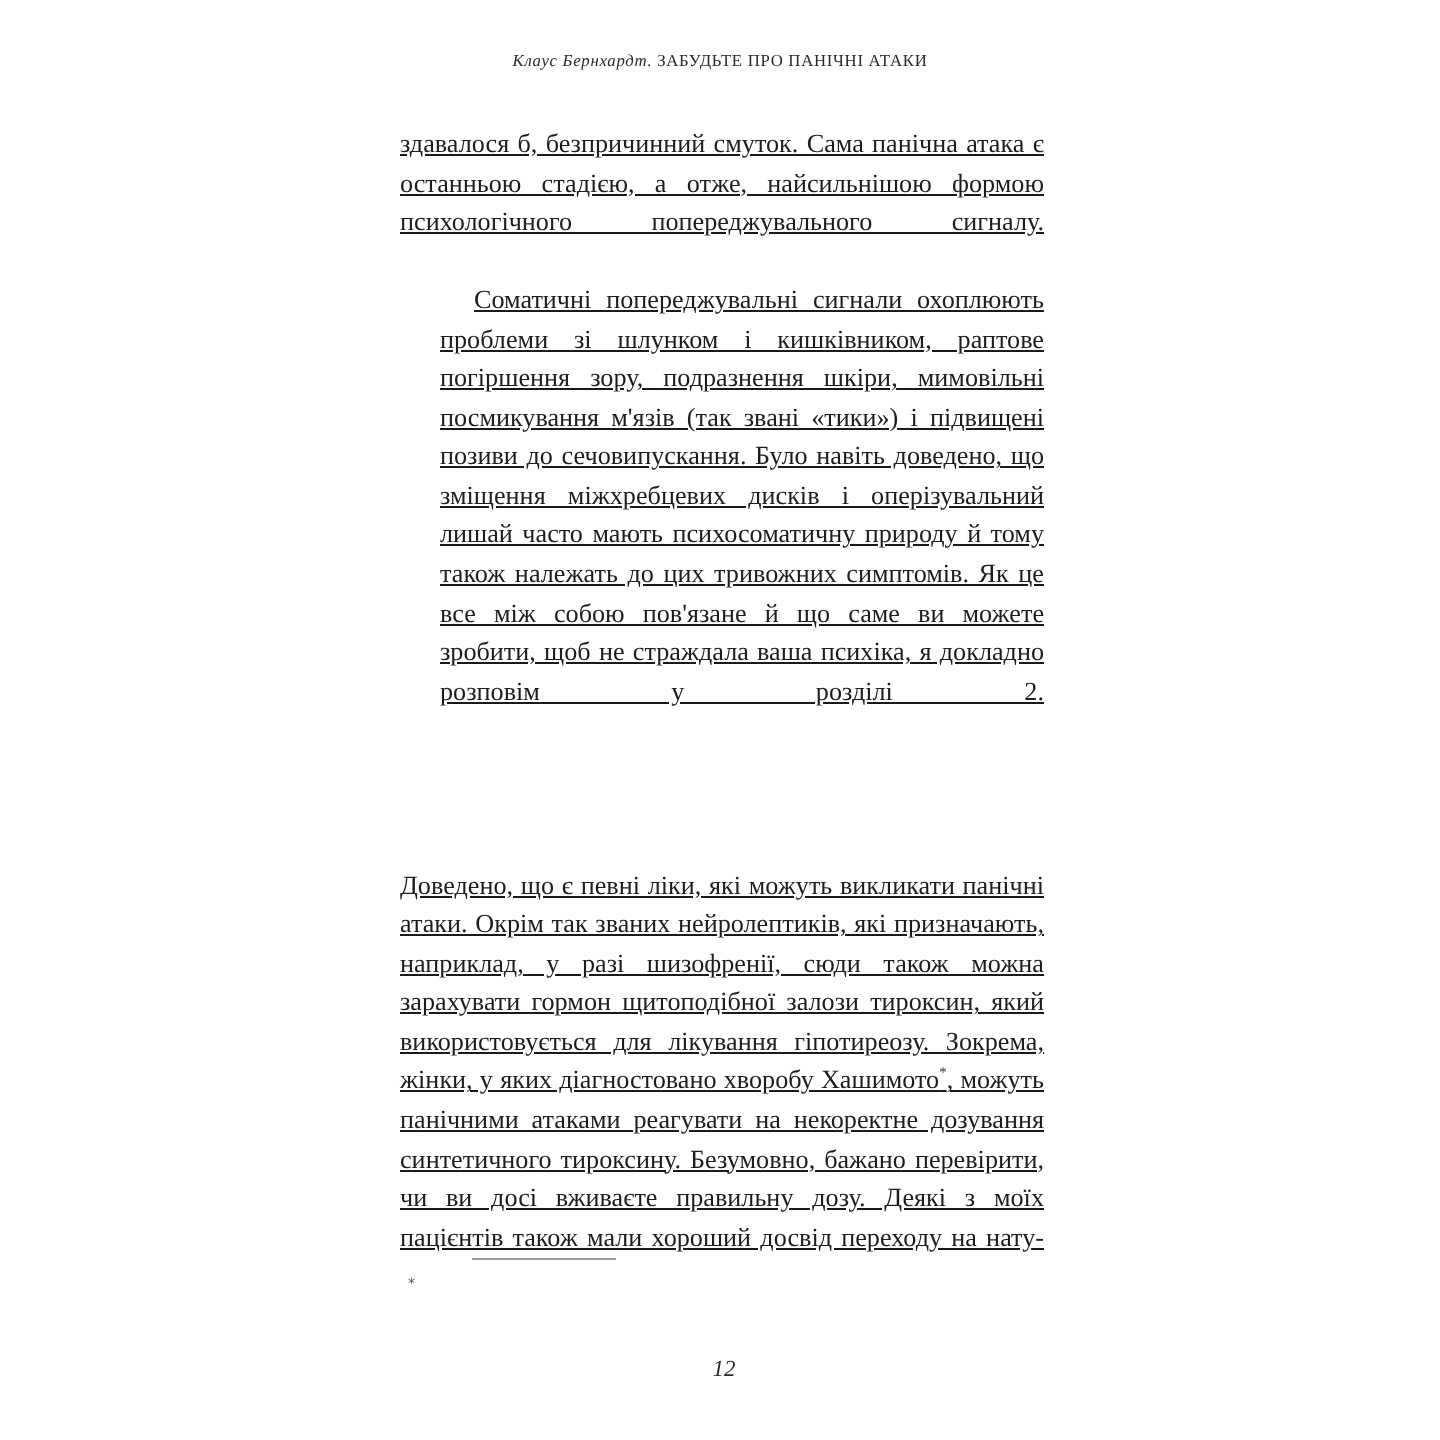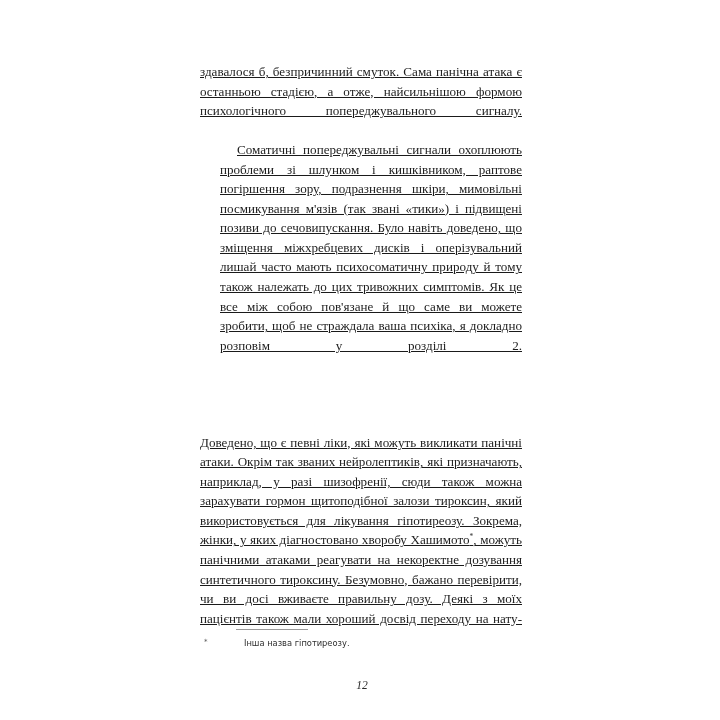--- a/index.html
+++ b/index.html
@@ -144,39 +144,42 @@
     font-size: 11.5px;
     color: #2a2a2a;
     padding-left: 10px;
   }
 </style>
 </head>
 <body>
 
 <div class="page">
 
+  <div class="running-head">
+    <span class="author">Клаус Бернхардт.</span>
+    <span class="title">ЗАБУДЬТЕ ПРО ПАНІЧНІ АТАКИ</span>
+  </div>
 
   <div class="text-block">
 
     <p class="body-par justify-all">здавалося б, безпричинний смуток. Сама панічна атака є останньою стадією, а отже, найсильнішою формою психологічного попереджувального сигналу.</p>
 
     <p class="body-par indent justify-all">Соматичні попереджувальні сигнали охоплюють проблеми зі шлунком і кишківником, раптове погіршення зору, подразнення шкіри, мимовільні посмикування м'язів (так звані «тики») і підвищені позиви до сечовипускання. Було навіть доведено, що зміщення міжхребцевих дисків і оперізувальний лишай часто мають психосоматичну природу й тому також належать до цих тривожних симптомів. Як це все між собою пов'язане й що саме ви можете зробити, щоб не страждала ваша психіка, я докладно розповім у розділі 2.</p>
 
     <div class="heading-spacer-before"></div>
 
 
     <div class="heading-spacer-after"></div>
 
     <p class="body-par justify-all"><span>Доведено, що є певні ліки, які можуть викликати панічні атаки. Окрім так званих нейролептиків, які призначають, наприклад, у разі шизофренії, сюди також можна зарахувати гормон щитоподібної залози тироксин, який використовується для лікування гіпотиреозу. Зокрема, жінки, у яких діагностовано хворобу Хашимото</span><span class="fn-ref">*</span><span>, можуть панічними атаками реагувати на некоректне дозування синтетичного тироксину. Безумовно, бажано перевірити, чи ви досі вживаєте правильну дозу. Деякі з моїх пацієнтів також мали хороший досвід переходу на нату-</span></p>
 
   </div>
 
   <div class="footnote-area">
     <div class="footnote-rule"></div>
     <div class="footnote-row">
       <span class="footnote-marker">*</span>
-      <span class="footnote-text">Інша назва гіпотиреозу.</span>
     </div>
   </div>
 
   <div class="folio">12</div>
 
 </div>
 
 </body></html>

